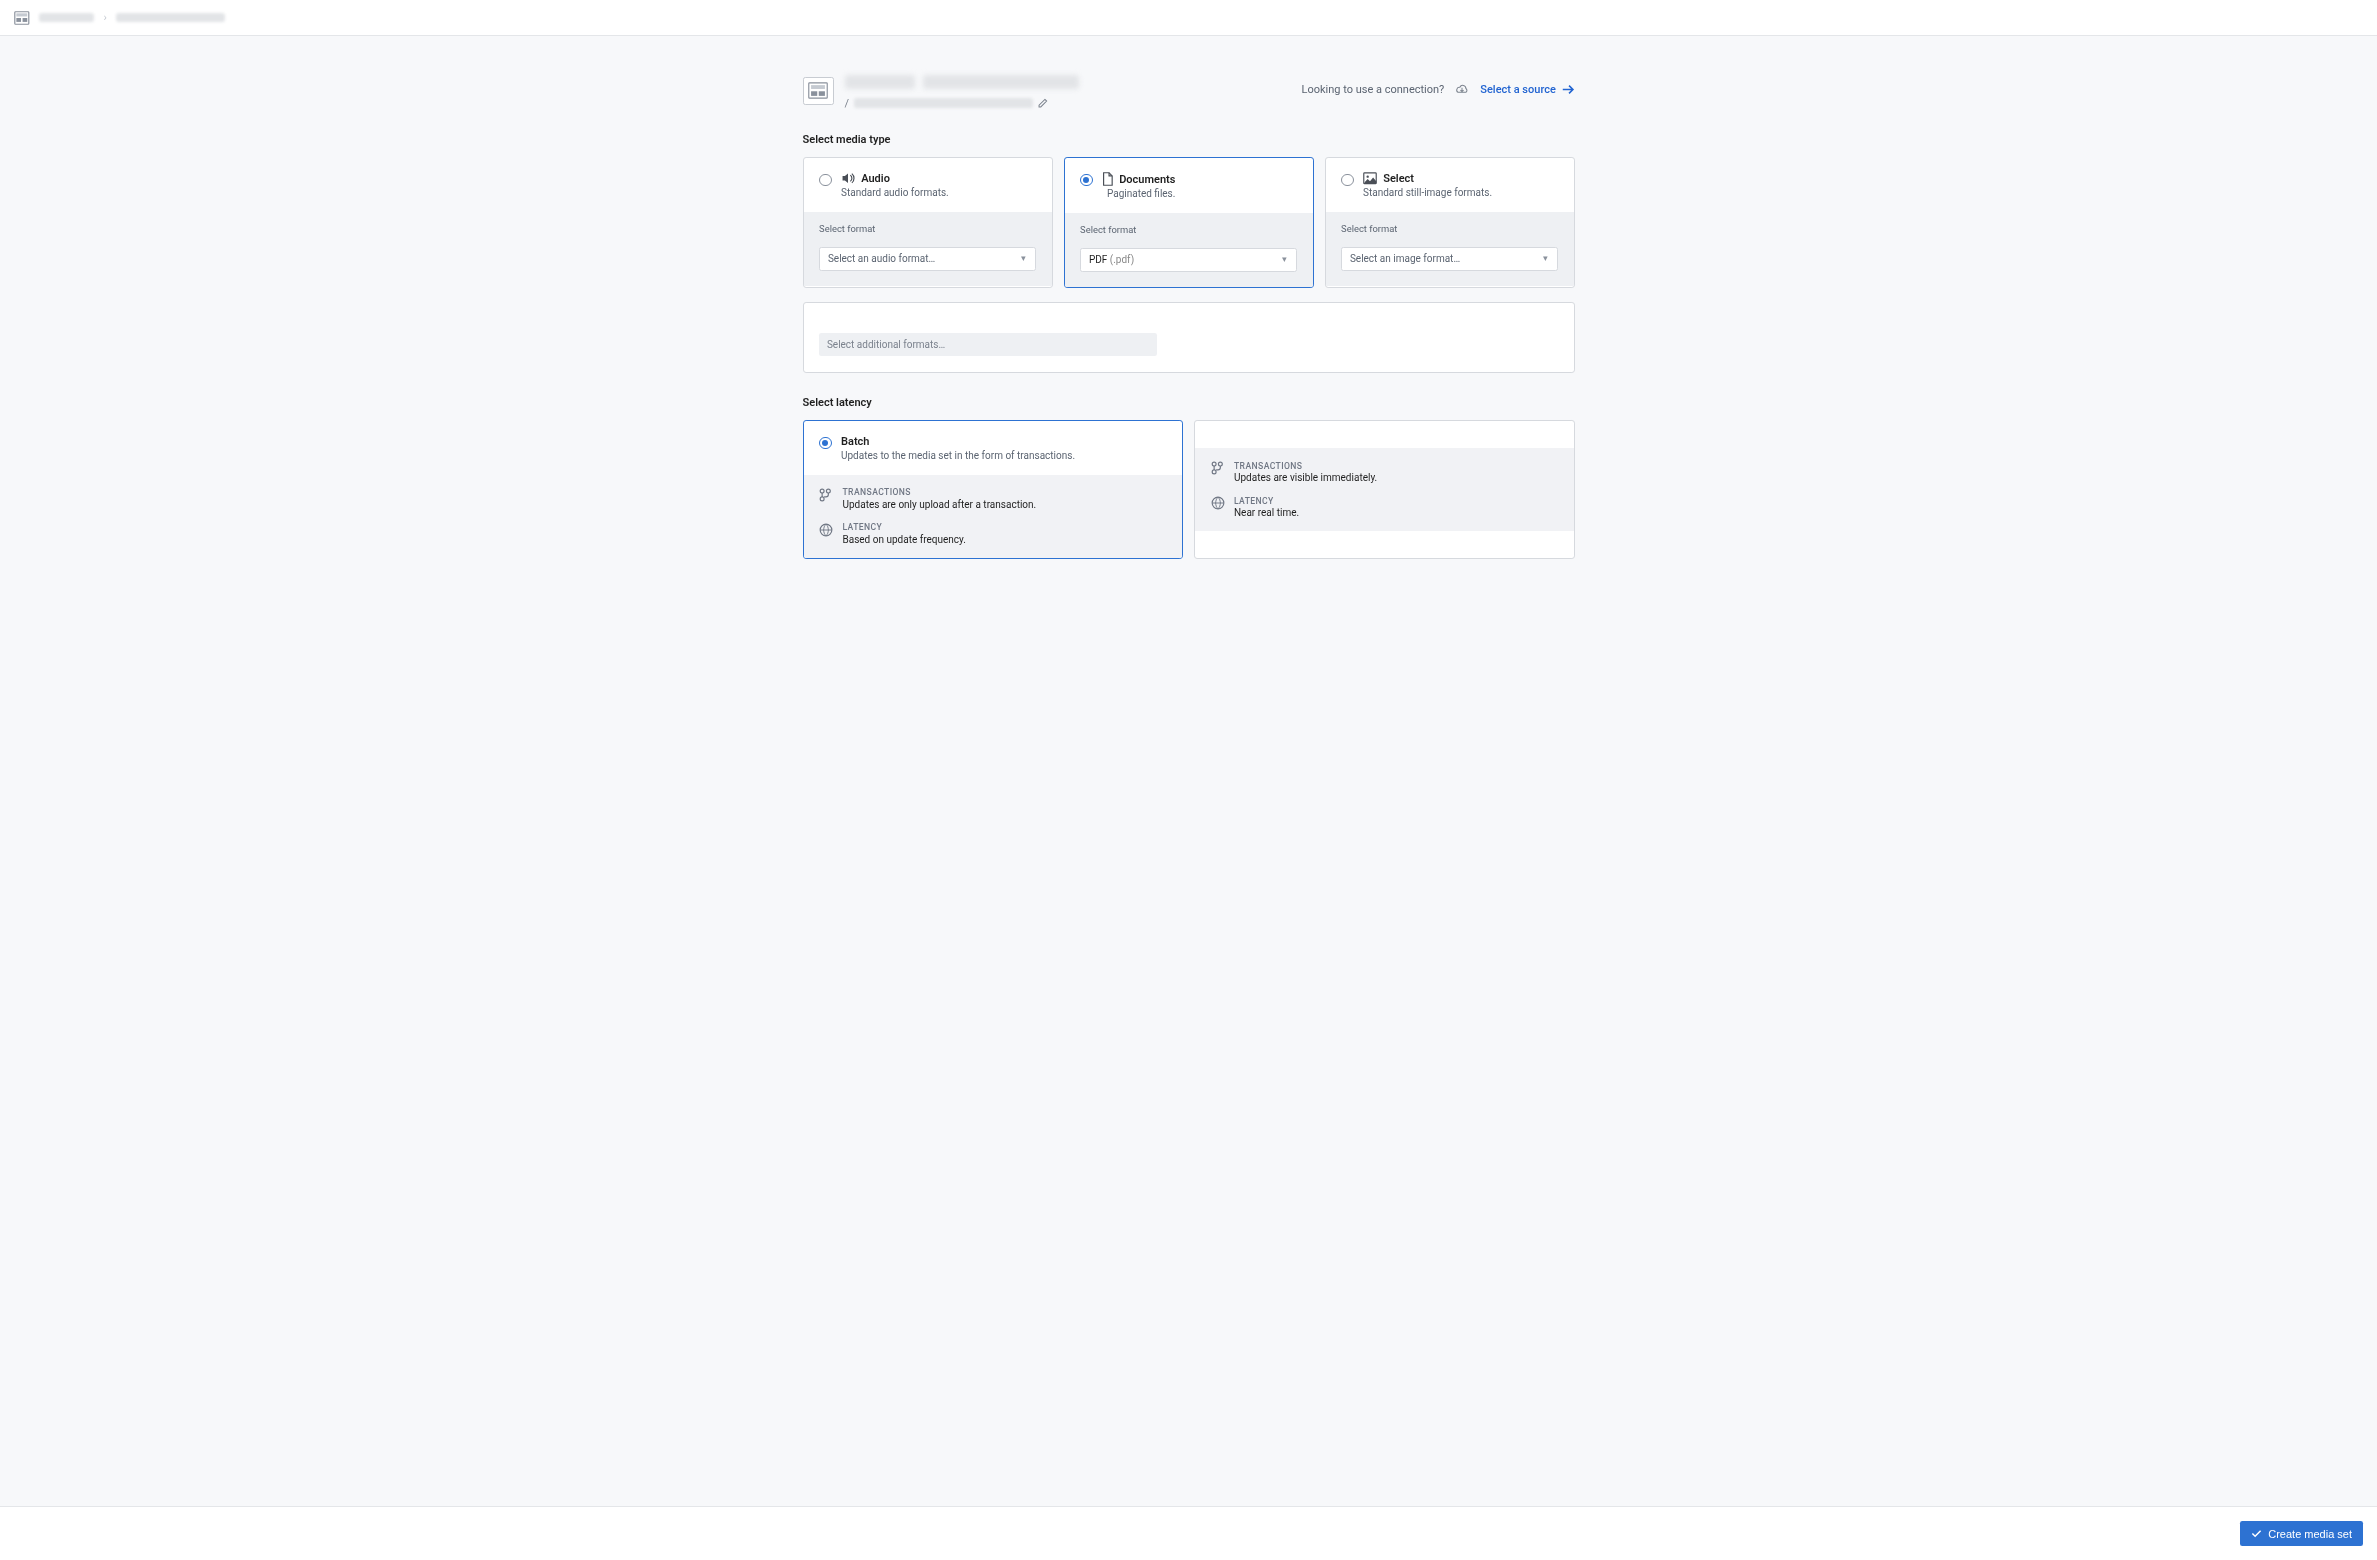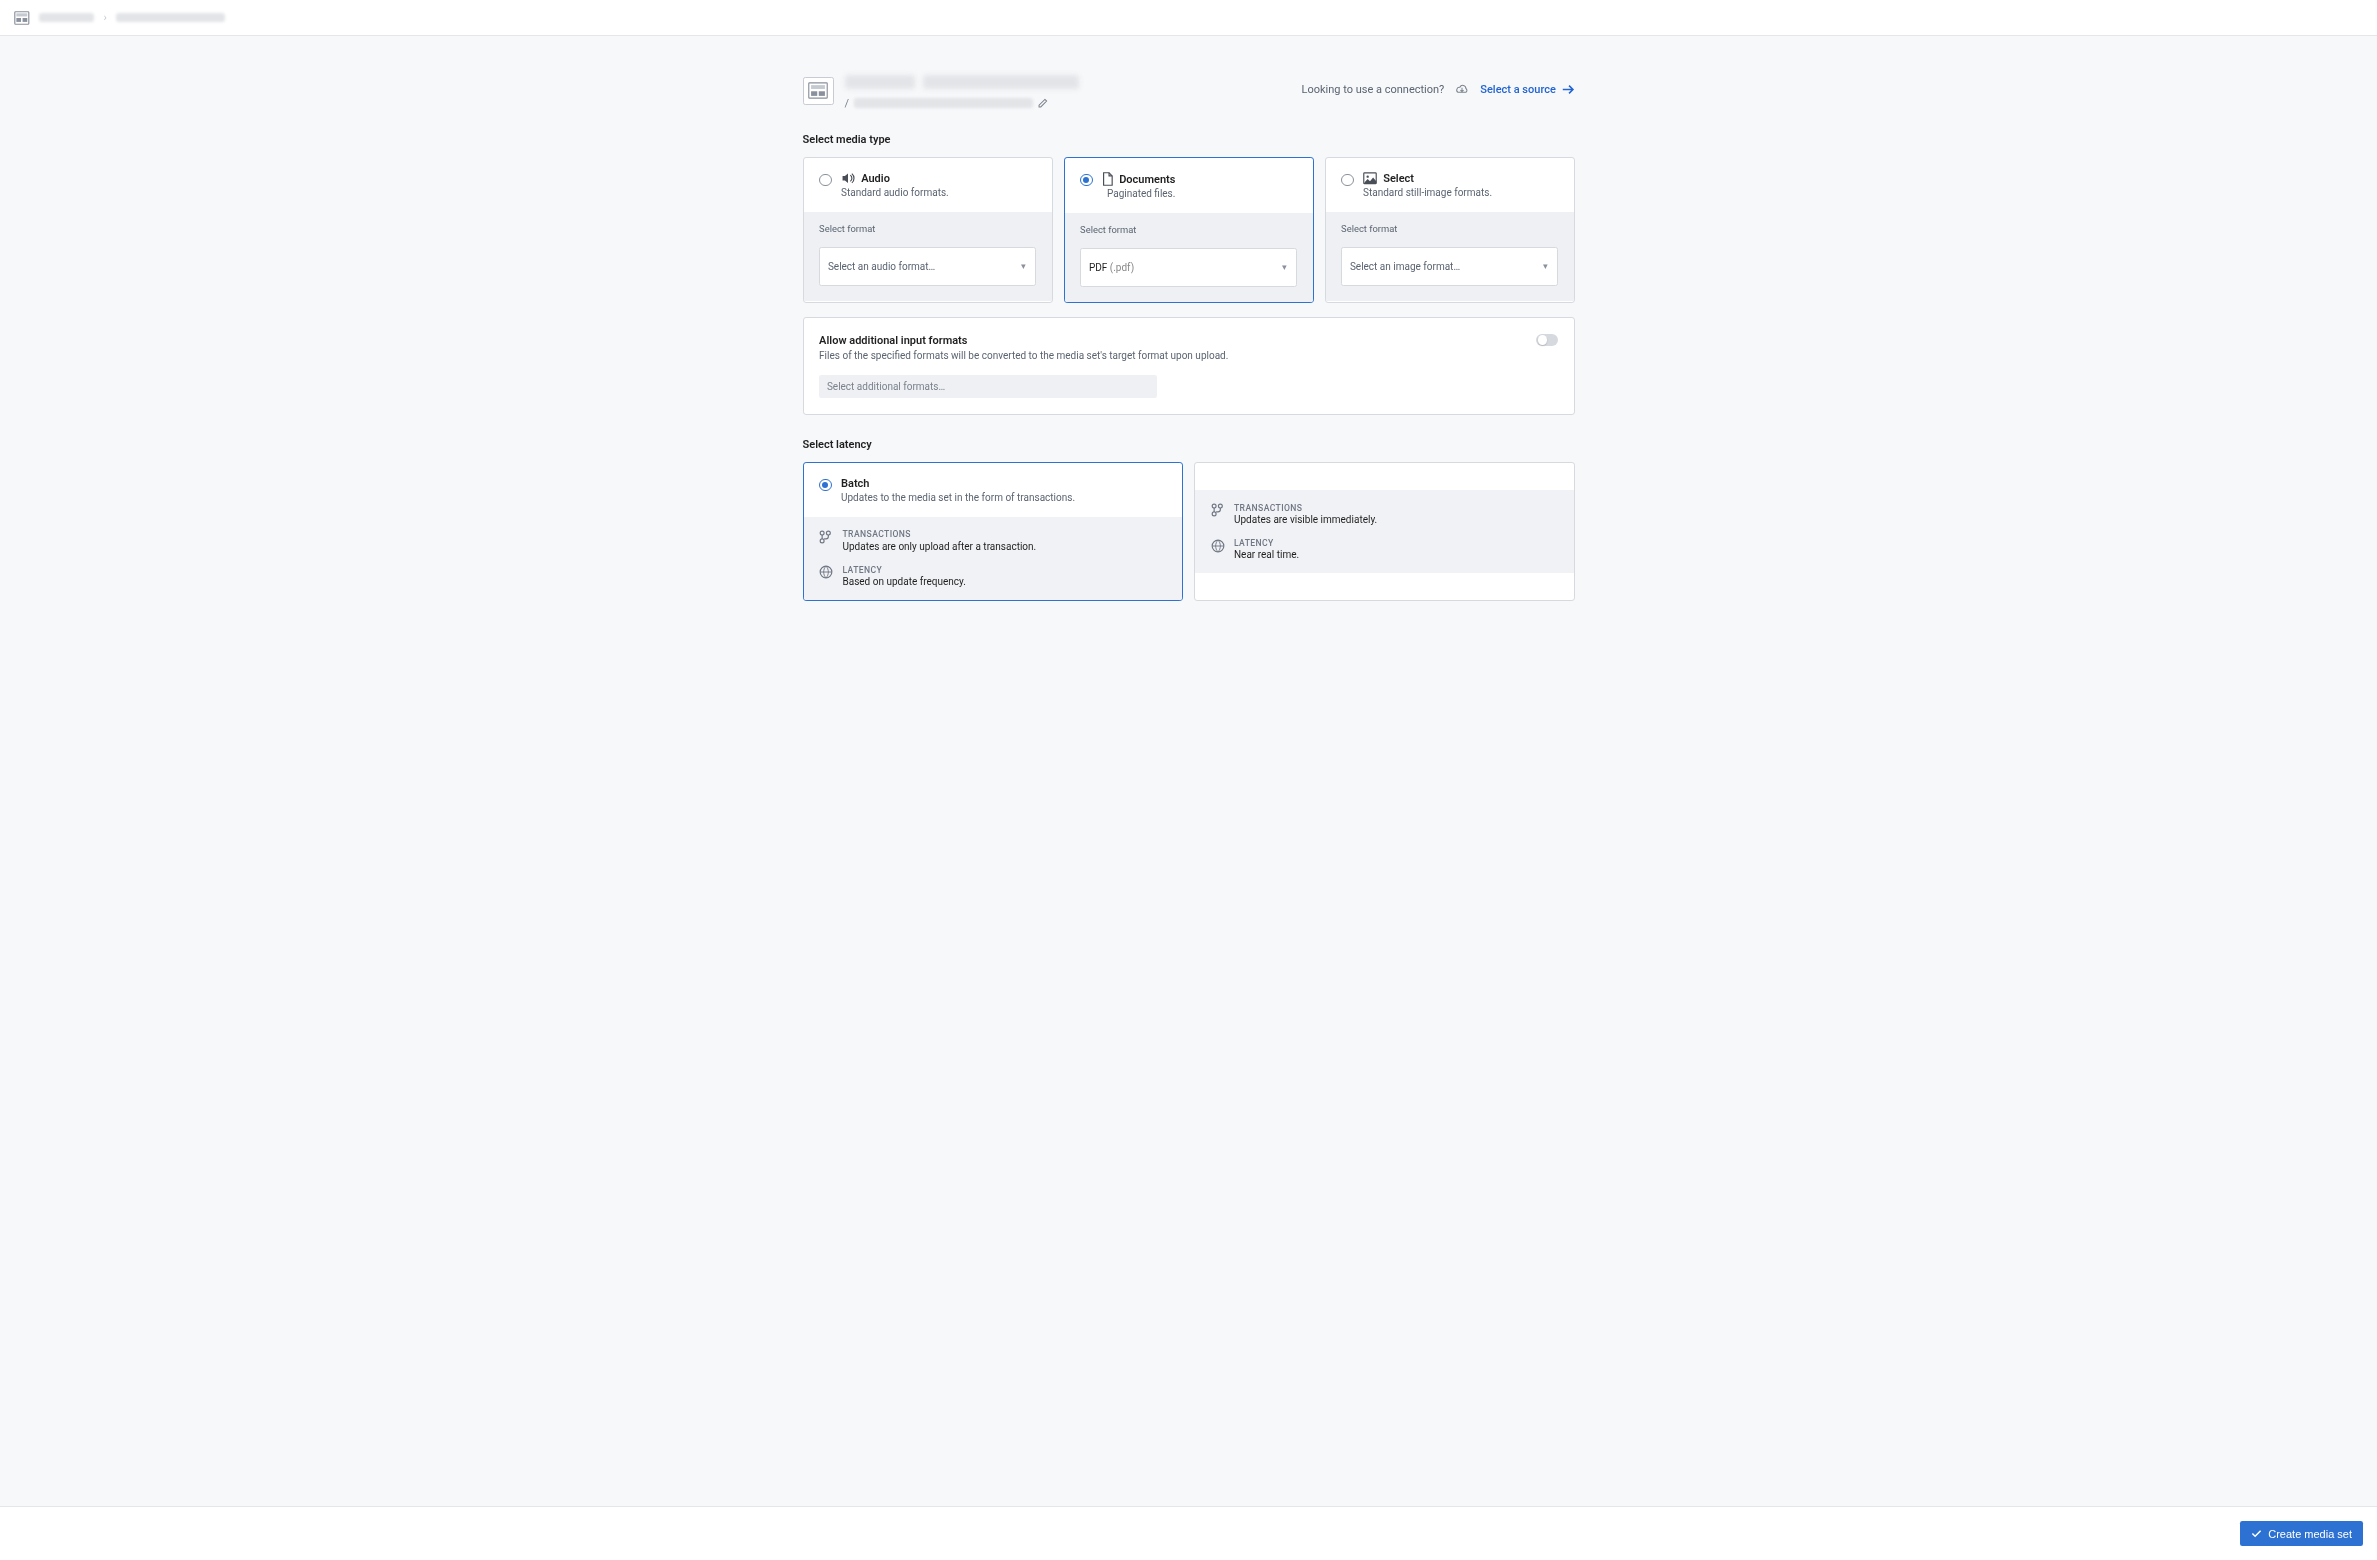--- a/index.html
+++ b/index.html
@@ -94,21 +94,21 @@
   .media-desc { color: #5b6471; font-size: 10px; margin-top: 1.6px; }
   .media-format {
     background: #eef0f3;
     padding: 11px 15.6px 15.6px;
   }
   .media-format-label { font-size: 9.4px; color: #5b6471; margin-bottom: 13px; }
   .select-box {
     background: #fff;
     border: 0.8px solid #d6d9de;
     border-radius: 2.3px;
-    height: 39px;
+    height: 24px;
     display: flex;
     align-items: center;
     justify-content: space-between;
     padding: 0 7.8px;
     font-size: 10px;
     color: #5b6471;
     cursor: pointer;
   }
   .select-box .val { color: #5b6471; }
   .select-box .val.has { color: #1f1f1f; }
@@ -336,27 +336,20 @@
           <div class="media-format-label">Select format</div>
           <div class="select-box">
             <span class="val">Select an image format…</span>
             <span class="caret">▼</span>
           </div>
         </div>
       </div>
     </div>
 
     <div class="allow-card">
-      <div class="allow-row">
-        <div>
-          <div class="allow-title">Allow additional input formats</div>
-          <div class="allow-desc">Files of the specified formats will be converted to the media set's target format upon upload.</div>
-        </div>
-        <div class="toggle"></div>
-      </div>
       <div class="disabled-select">
         <span>Select additional formats…</span>
       </div>
     </div>
 
     <div class="section-label">Select latency</div>
     <div class="latency-grid">
 
       <div class="latency-card selected">
         <div class="latency-head">

